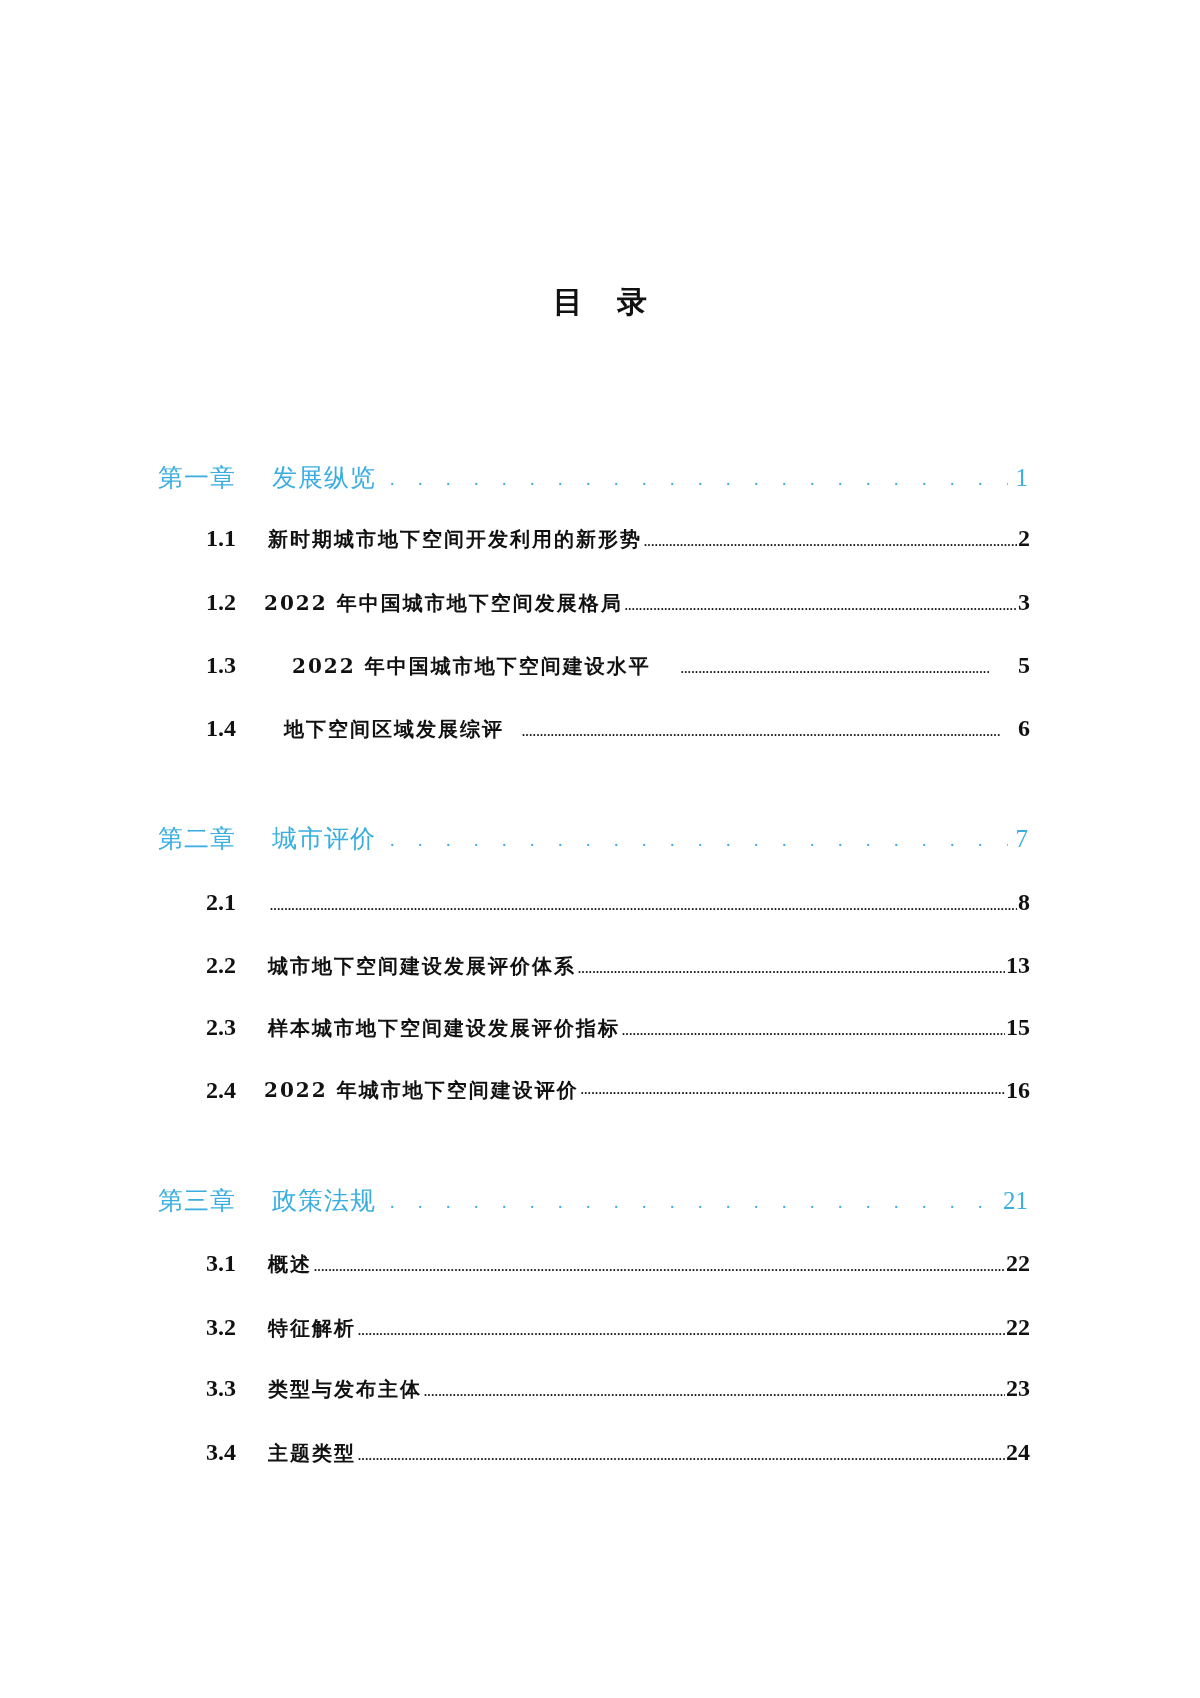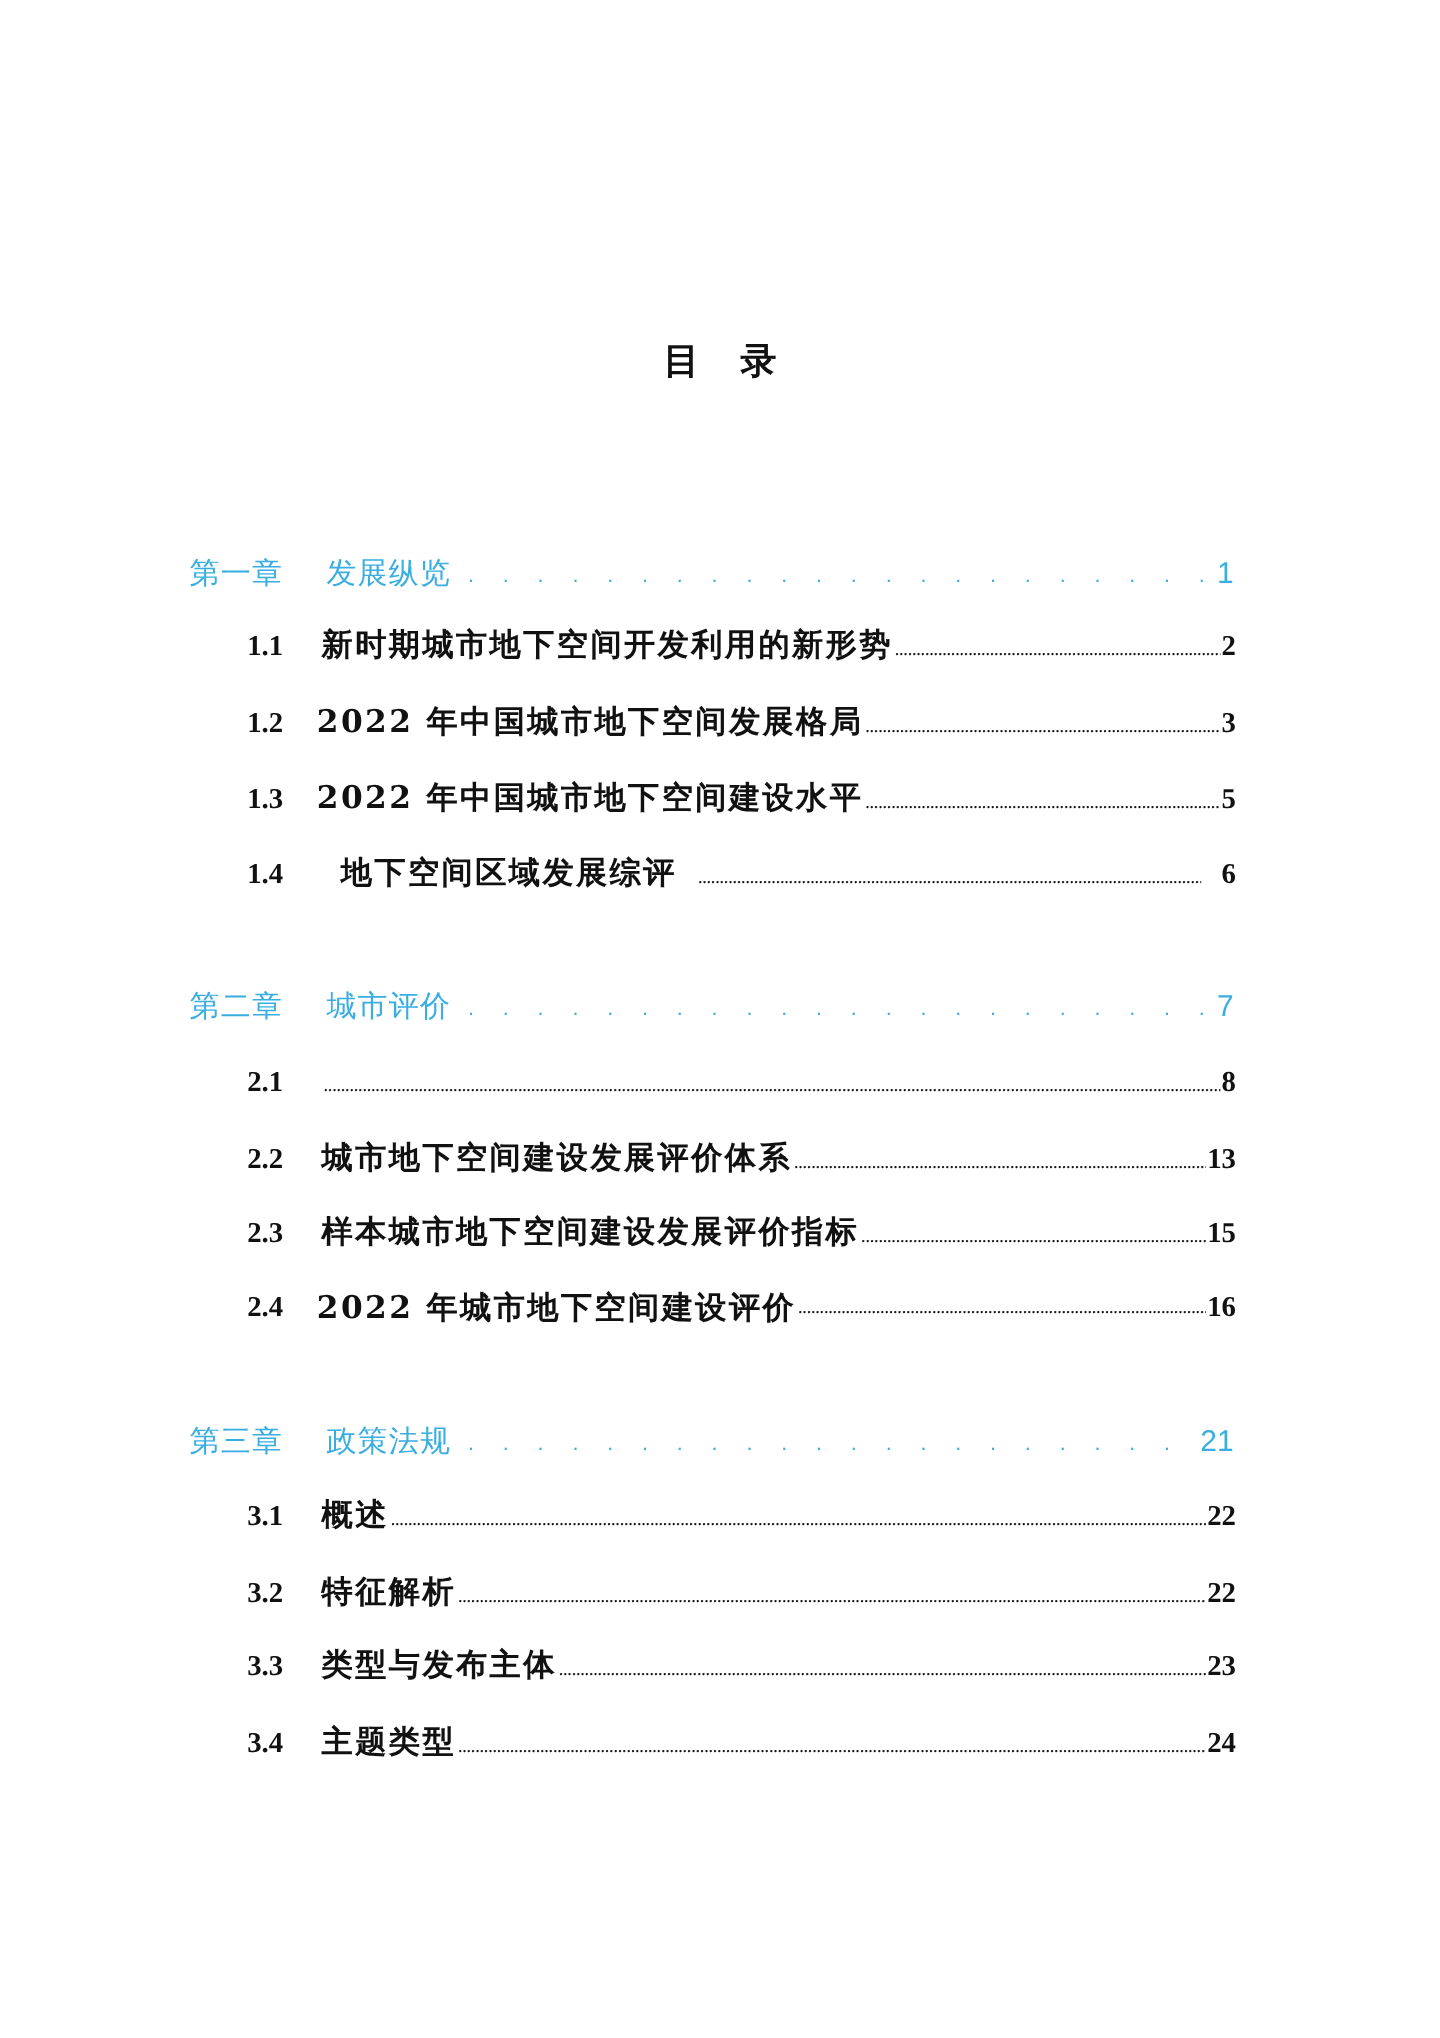--- a/index.html
+++ b/index.html
@@ -37,21 +37,21 @@
     .row {
       position: absolute;
       display: flex;
       align-items: baseline;
       white-space: nowrap;
     }
     .chapter {
       left: 158px;
       width: 870px;
       color: #3aaee0;
-      font-family: Liberation Sans, sans-serif;
+      font-family: Liberation Serif, serif;
       font-size: 25px;
       line-height: 32px;
       justify-content: space-between;
     }
     .chapter .ch-num {
       width: 114px;
       flex: none;
       letter-spacing: 1px;
     }
     .chapter .ch-title {
@@ -82,21 +82,21 @@
       line-height: 30px;
     }
     .section .sec-num {
       width: 62px;
       flex: none;
       font-family: "Liberation Serif", serif;
     }
     .section .sec-title {
       flex: none;
       font-family: "DejaVu Serif", "Liberation Serif", serif;
-      font-size: 26px;
+      font-size: 20px;
       letter-spacing: 2px;
     }
     .section .sec-title.num-start {
       margin-left: -4px;
     }
     .section .leader {
       flex: 1 1 auto;
       overflow: hidden;
       margin: 0 1px 0 2px;
       font-size: 12px;
@@ -129,21 +129,21 @@
     <span class="sec-title">新时期城市地下空间开发利用的新形势</span>
     <span class="leader">......................................................................................................................................................................................................................................................</span>
     <span class="pg">2</span>
   </div>
   <div class="row section" style="top:587px;">
     <span class="sec-num">1.2</span>
     <span class="sec-title num-start">2022 年中国城市地下空间发展格局</span>
     <span class="leader">......................................................................................................................................................................................................................................................</span>
     <span class="pg">3</span>
   </div>
-  <div class="row section" style="top:650px;">
+  <div class="row section" style="top:650px;gap:28px;">
     <span class="sec-num">1.3</span>
     <span class="sec-title num-start">2022 年中国城市地下空间建设水平</span>
     <span class="leader">......................................................................................................................................................................................................................................................</span>
     <span class="pg">5</span>
   </div>
   <div class="row section" style="top:713px;gap:16px;">
     <span class="sec-num">1.4</span>
     <span class="sec-title">地下空间区域发展综评</span>
     <span class="leader">......................................................................................................................................................................................................................................................</span>
     <span class="pg">6</span>

